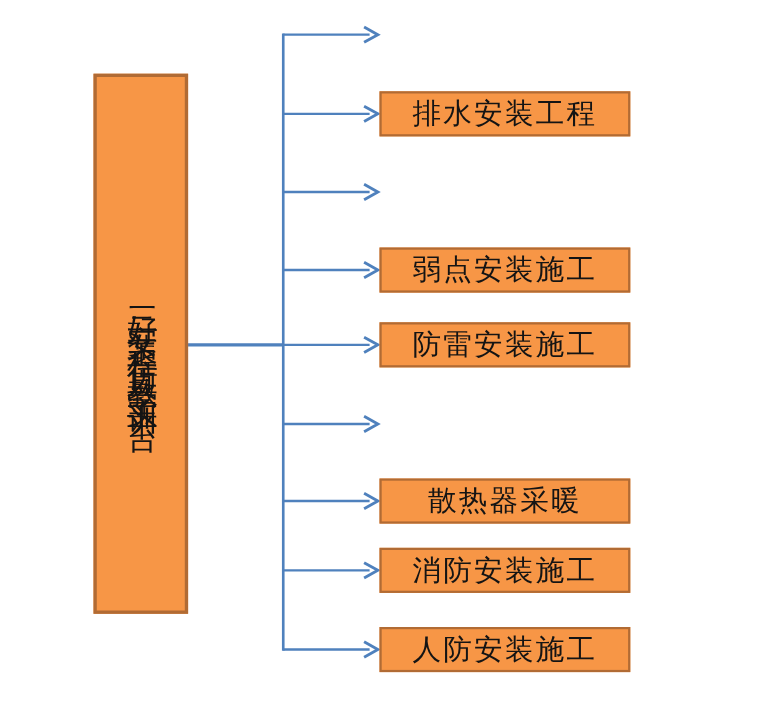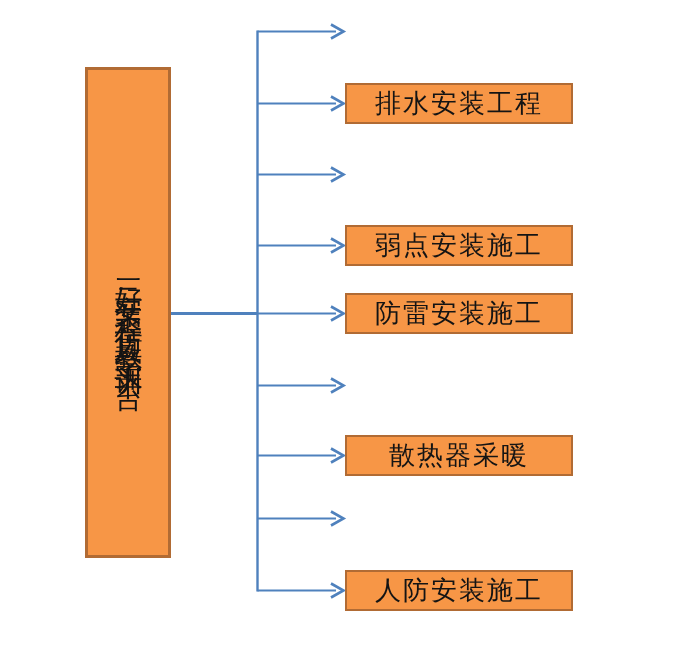--- a/index.html
+++ b/index.html
@@ -112,17 +112,20 @@
   </div>
   <div class="branch-node" style="top:225px">
     <span class="branch-label">弱点安装施工</span>
   </div>
   <div class="branch-node" style="top:293px">
     <span class="branch-label">防雷安装施工</span>
   </div>
   <div class="branch-node" style="top:435px">
     <span class="branch-label">散热器采暖</span>
   </div>
+  <div class="branch-node" style="top:498px">
+    <span class="branch-label">消防安装施工</span>
+  </div>
   <div class="branch-node" style="top:570px">
     <span class="branch-label">人防安装施工</span>
   </div>
 
 </div>
 
 </body></html>

